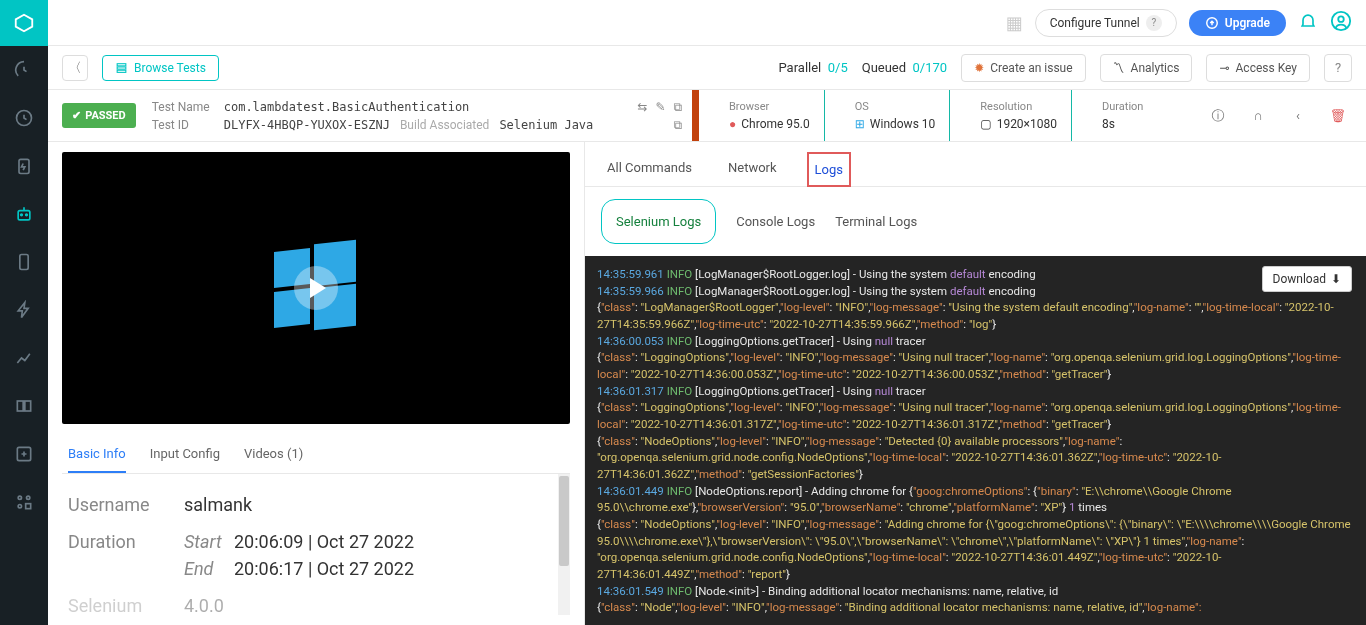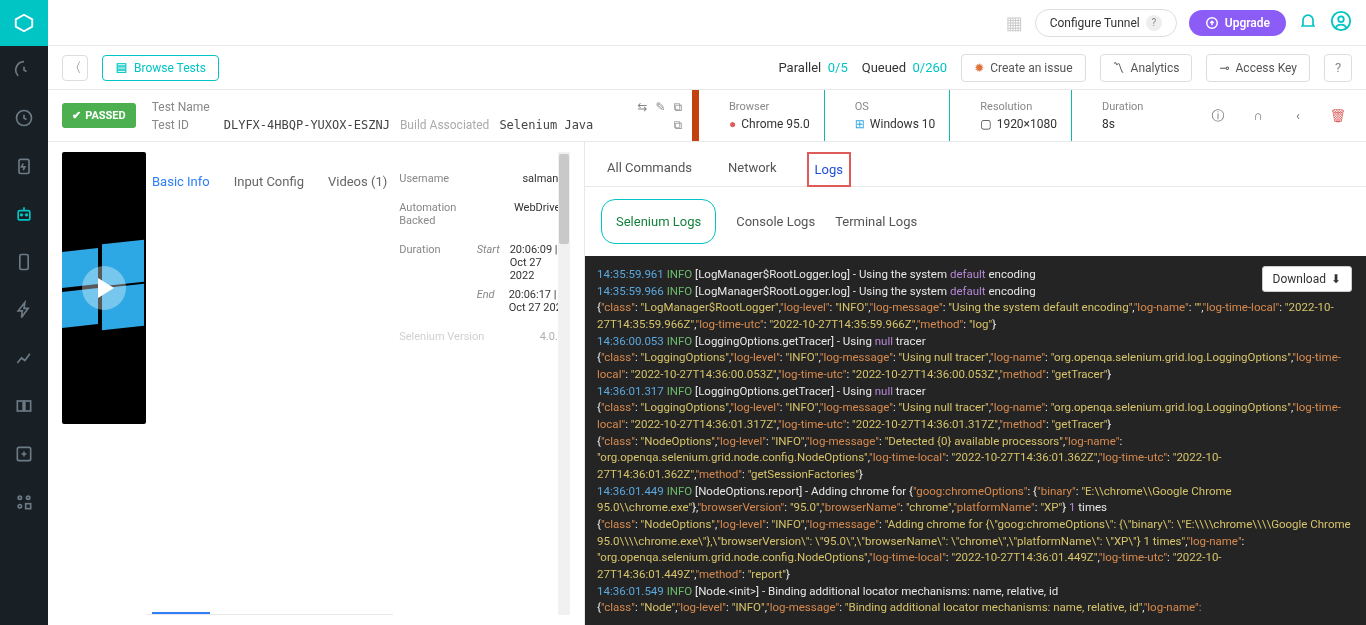--- a/index.html
+++ b/index.html
@@ -7,21 +7,21 @@
 .app { display:flex; height:625px; }
 .sidebar { width:48px; background:#182025; display:flex; flex-direction:column; align-items:center; }
 .sidebar-logo { width:48px; height:46px; background:#01c5c4; display:flex; align-items:center; justify-content:center; color:#fff; }
 .sidebar-item { width:48px; height:48px; display:flex; align-items:center; justify-content:center; color:#6b7a85; cursor:pointer; }
 .sidebar-item.active { color:#01c5c4; }
 .main { flex:1; display:flex; flex-direction:column; }
 .topbar { height:46px; border-bottom:1px solid #e8e8e8; display:flex; align-items:center; justify-content:flex-end; padding:0 14px; gap:12px; }
 .grid-icon { color:#ccc; font-size:18px; }
 .tunnel-btn { border:1px solid #ddd; border-radius:16px; padding:5px 14px; font-size:12px; color:#333; background:#fff; display:flex; align-items:center; gap:6px; cursor:pointer; }
 .tunnel-q { background:#eee; border-radius:50%; width:16px; height:16px; display:inline-flex; align-items:center; justify-content:center; font-size:10px; color:#888; }
-.upgrade-btn { background:#8b5cf6; color:#fff; border:none; border-radius:16px; padding:6px 16px; font-size:12px; font-weight:600; display:flex; align-items:center; gap:6px; cursor:pointer; }
+.upgrade-btn { background:#3b82f6; color:#fff; border:none; border-radius:16px; padding:6px 16px; font-size:12px; font-weight:600; display:flex; align-items:center; gap:6px; cursor:pointer; }
 .top-icon { color:#01c5c4; font-size:18px; cursor:pointer; }
 .subbar { height:44px; border-bottom:1px solid #e8e8e8; display:flex; align-items:center; padding:0 14px; gap:14px; }
 .back-btn { width:26px; height:26px; border:1px solid #ddd; border-radius:4px; display:flex; align-items:center; justify-content:center; cursor:pointer; color:#666; }
 .browse-btn { border:1px solid #01c5c4; border-radius:4px; padding:5px 12px; color:#01c5c4; font-size:12px; display:flex; align-items:flex-start; gap:6px; cursor:pointer; }
 .subbar-spacer { flex:1; }
 .queue-info { font-size:13px; color:#333; }
 .queue-info .num { color:#01c5c4; }
 .pill-btn { border:1px solid #ddd; border-radius:4px; padding:6px 12px; font-size:12px; color:#555; background:#fff; display:flex; align-items:center; gap:6px; cursor:pointer; }
 .q-btn { width:28px; height:28px; border:1px solid #ddd; border-radius:4px; display:flex; align-items:center; justify-content:center; color:#888; cursor:pointer; }
 .meta-row { height:52px; border-bottom:1px solid #e8e8e8; display:flex; align-items:stretch; padding:0 14px; gap:16px; }
@@ -33,35 +33,35 @@
 .meta-build { color:#aaa; }
 .tiny-icons { margin-left:auto; display:flex; gap:8px; color:#888; }
 .tiny-icons span { cursor:pointer; }
 .meta-col { border-right:1px solid #14b8a6; padding:8px 14px; display:flex; flex-direction:column; justify-content:center; gap:4px; min-width:92px; }
 .meta-col-label { font-size:11px; color:#888; }
 .meta-col-val { font-size:12px; color:#333; display:flex; align-items:center; gap:5px; }
 .action-icons { align-self:center; display:flex; gap:12px; padding-left:8px; }
 .action-icons .ic { width:28px; height:28px; display:flex; align-items:center; justify-content:center; color:#777; cursor:pointer; }
 .action-icons .ic.del { color:#e05a5a; }
 .content { flex:1; display:flex; overflow:hidden; }
-.left-pane { width:536px; padding:10px 14px; overflow:hidden; display:flex; flex-direction:row; }
+.left-pane { width:536px; padding:10px 14px; overflow:hidden; display:flex; flex-direction:column; }
 .video-box { background:#000; height:272px; border-radius:2px; display:flex; align-items:center; justify-content:center; position:relative; }
 .win-logo { position:relative; width:84px; height:84px; }
 .win-q { position:absolute; background:#2ea8e5; }
 .win-q.a { width:36px; height:36px; left:0; top:4px; transform:skewY(-6deg); }
 .win-q.b { width:42px; height:42px; left:40px; top:-4px; transform:skewY(-6deg); }
 .win-q.c { width:36px; height:36px; left:0; top:44px; transform:skewY(-6deg); }
 .win-q.d { width:42px; height:42px; left:40px; top:40px; transform:skewY(-6deg); }
 .play-overlay { position:absolute; width:44px; height:44px; background:rgba(255,255,255,0.35); border-radius:50%; display:flex; align-items:center; justify-content:center; }
 .play-tri { width:0; height:0; border-left:16px solid #fff; border-top:10px solid transparent; border-bottom:10px solid transparent; margin-left:4px; }
 .info-tabs { display:flex; gap:24px; border-bottom:1px solid #e8e8e8; margin-top:12px; padding:0 6px; }
 .info-tab { padding:10px 0; font-size:13px; color:#666; cursor:pointer; border-bottom:2px solid transparent; }
 .info-tab.active { color:#2d7ef7; border-bottom-color:#2d7ef7; }
 .info-body { flex:1; overflow:auto; padding:12px 6px; position:relative; }
-.info-row { display:flex; padding:8px 0; font-size:11px;gap:36px; }
+.info-row { display:flex; padding:8px 0; font-size:18px; }
 .info-k { width:116px; color:#888; }
 .info-v { color:#333; }
 .dur-sub { display:flex; gap:10px; }
 .dur-label { color:#888; font-style:italic; width:40px; }
 .right-pane { flex:1; display:flex; flex-direction:column; border-left:1px solid #e8e8e8; overflow:hidden; }
 .log-tabs { display:flex; gap:24px; padding:10px 16px 0; border-bottom:1px solid #e8e8e8; }
 .log-tab { padding:8px 6px; font-size:13px; color:#555; cursor:pointer; border-bottom:2px solid transparent; }
 .log-tab.active { color:#1d4ed8; border:2px solid #e05a5a; border-bottom:2px solid #e05a5a; margin-bottom:-1px; }
 .sub-log-tabs { display:flex; gap:20px; padding:12px 16px; align-items:center; }
 .sub-log-tab { font-size:13px; color:#555; cursor:pointer; padding:5px 0; }
@@ -179,41 +179,42 @@
       <div class="browse-btn">
           <svg width="13" height="13" viewBox="0 0 24 24" fill="none" stroke="currentColor" stroke-width="2">
             <rect x="4" y="5" width="16" height="4"></rect>
             <rect x="4" y="11" width="16" height="4"></rect>
             <rect x="4" y="17" width="16" height="4"></rect>
           </svg>
           <span>Browse Tests</span>
         </div>
       <div class="subbar-spacer"></div>
       <div class="queue-info"><span>Parallel</span>&nbsp;&nbsp;<span class="num">0/5</span></div>
-      <div class="queue-info"><span>Queued</span>&nbsp;&nbsp;<span class="num">0/260</span></div>
+      <div class="queue-info"><span>Queued</span>&nbsp;&nbsp;<span class="num">0/170</span></div>
       <button class="pill-btn">
           <span style="color:#e0733a">✹</span>
           <span>Create an issue</span>
         </button>
       <button class="pill-btn">
           <span>〽</span>
           <span>Analytics</span>
         </button>
       <button class="pill-btn">
           <span>⊸</span>
           <span>Access Key</span>
         </button>
       <div class="q-btn">?</div>
     </div>
 
     <div class="meta-row">
       <div class="passed-badge">✔ <span>PASSED</span></div>
       <div class="meta-left">
         <div class="meta-line">
           <span class="meta-label">Test Name</span>
+          <span class="meta-val">com.lambdatest.BasicAuthentication</span>
           <div class="tiny-icons">
               <span>⇆</span>
               <span>✎</span>
               <span>⧉</span>
             </div>
         </div>
         <div class="meta-line">
           <span class="meta-label">Test ID</span>
           <span class="meta-val">DLYFX-4HBQP-YUXOX-ESZNJ</span>
           <span class="meta-build">Build Associated</span>
@@ -268,24 +269,20 @@
         </div>
         <div class="info-tabs">
           <div class="info-tab active">Basic Info</div>
           <div class="info-tab">Input Config</div>
           <div class="info-tab">Videos (1)</div>
         </div>
         <div class="info-body">
           <div class="info-row">
               <div class="info-k">Username</div>
               <div class="info-v">salmank</div>
-            </div>
-          <div class="info-row">
-              <div class="info-k">Automation Backed</div>
-              <div class="info-v">WebDriver</div>
             </div>
           <div class="info-row">
               <div class="info-k">Duration</div>
             <div class="info-v">
               <div class="dur-sub">
                   <span class="dur-label">Start</span>
                   <span>20:06:09 | Oct 27 2022</span>
                 </div>
               <div class="dur-sub" style="margin-top:6px">
                   <span class="dur-label">End</span>

